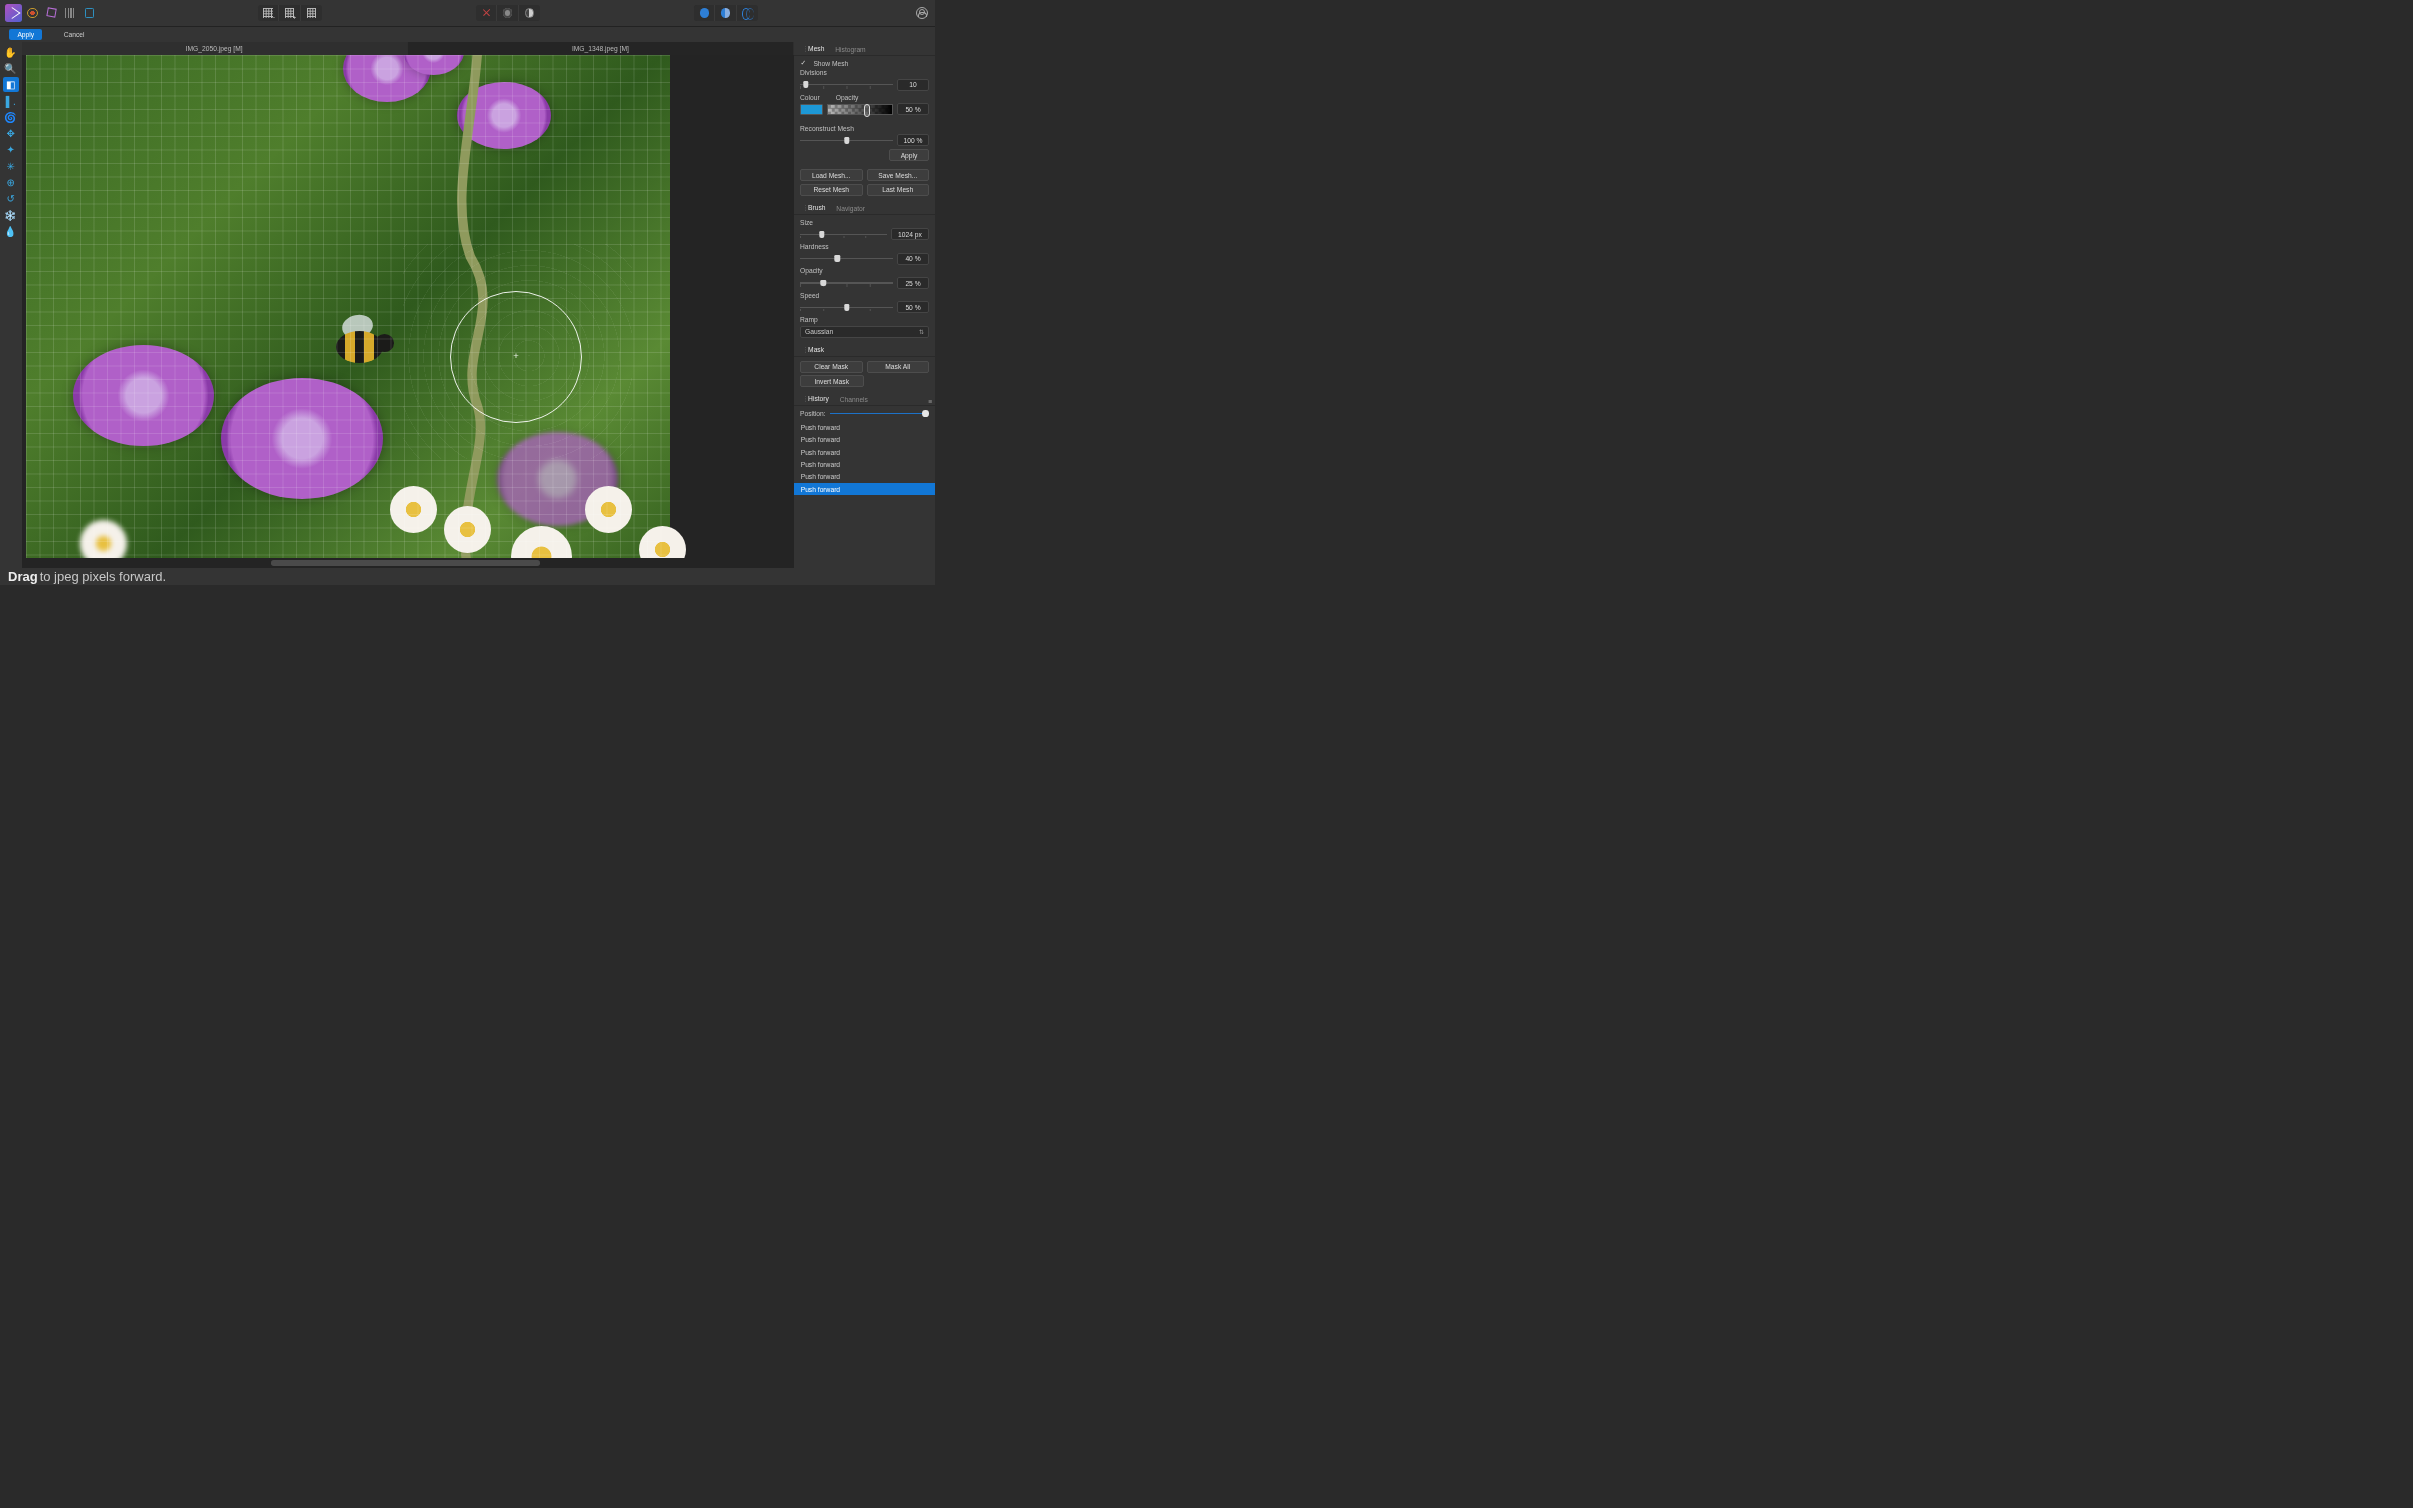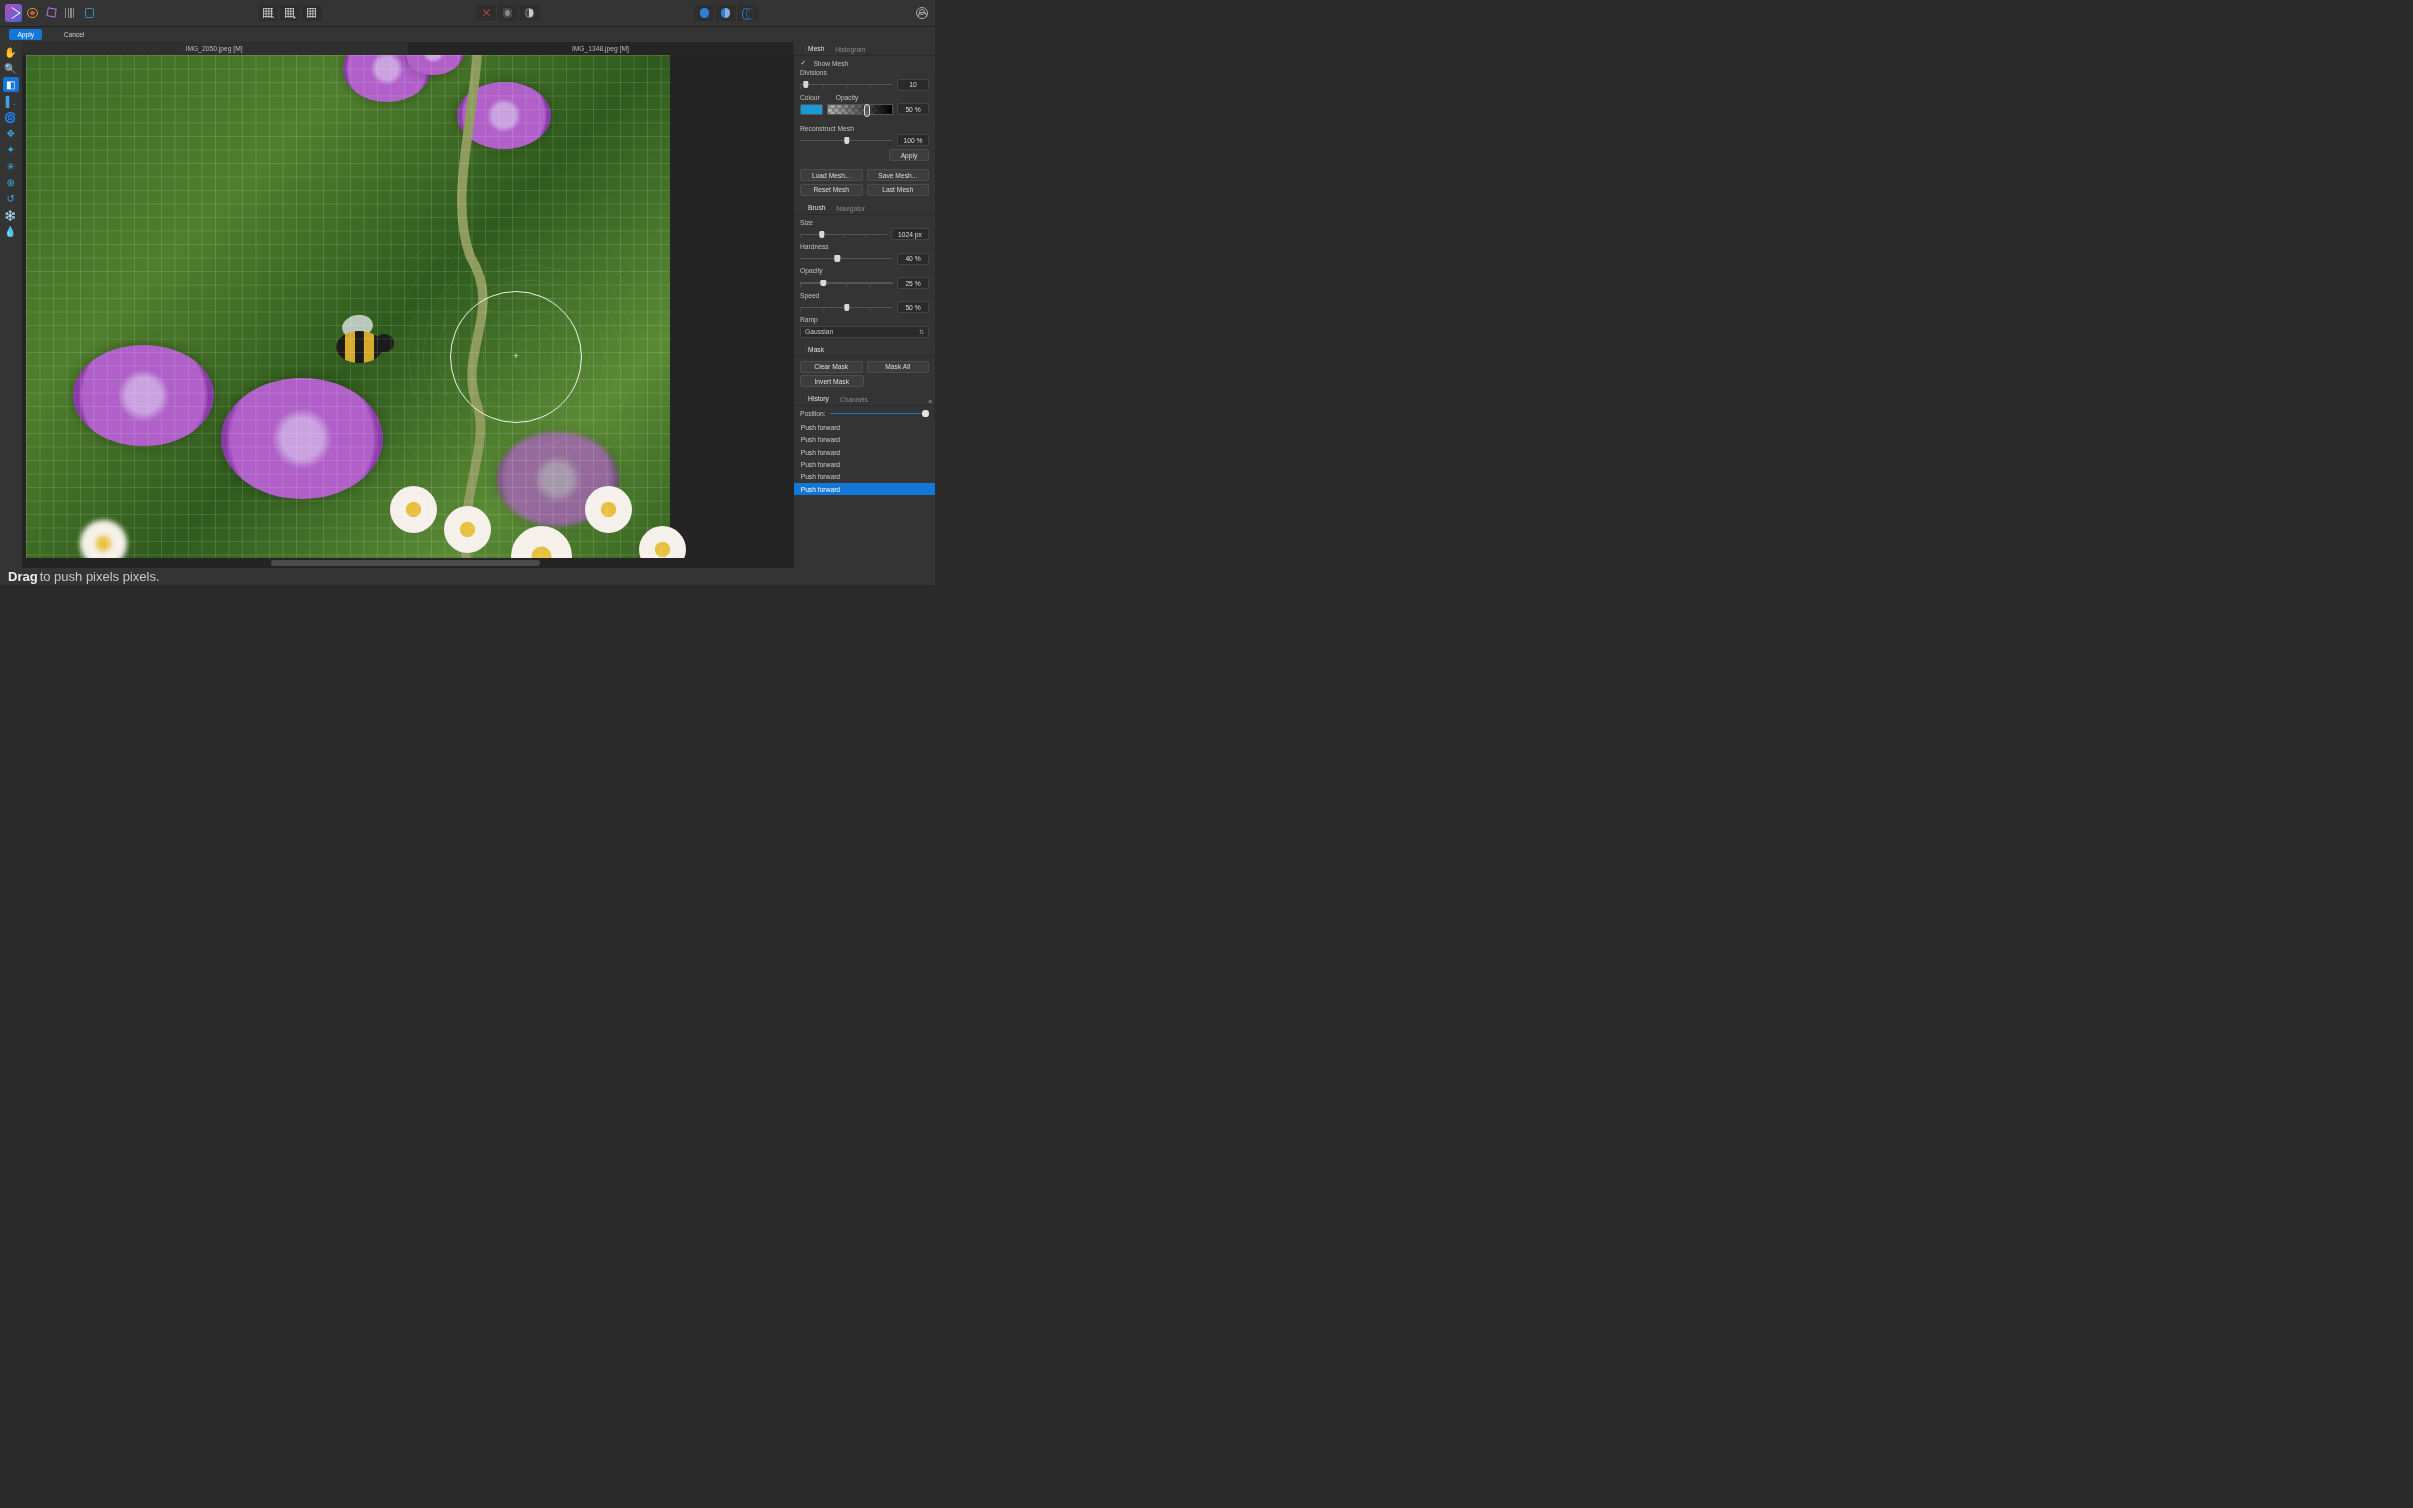--- a/index.html
+++ b/index.html
@@ -390,15 +390,15 @@
         <div class="hist-item">Push forward</div>
         <div class="hist-item sel">Push forward</div>
       </div>
   </div>
 
   <div style="flex:1"></div>
 </div>
 
 <div class="status">
   <b>Drag</b>
-  <span> to push pixels pixels.</span>
+  <span> to jpeg pixels forward.</span>
 </div>
 
 
 </body></html>

